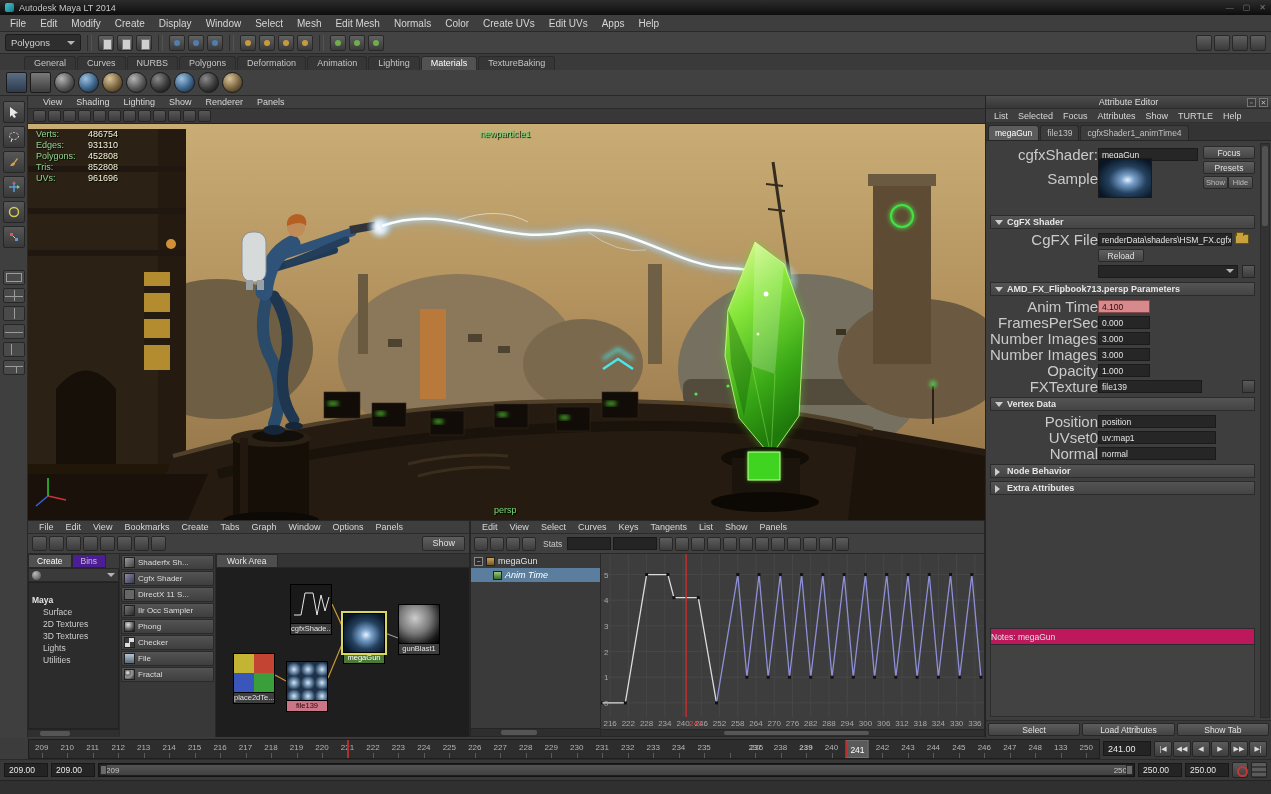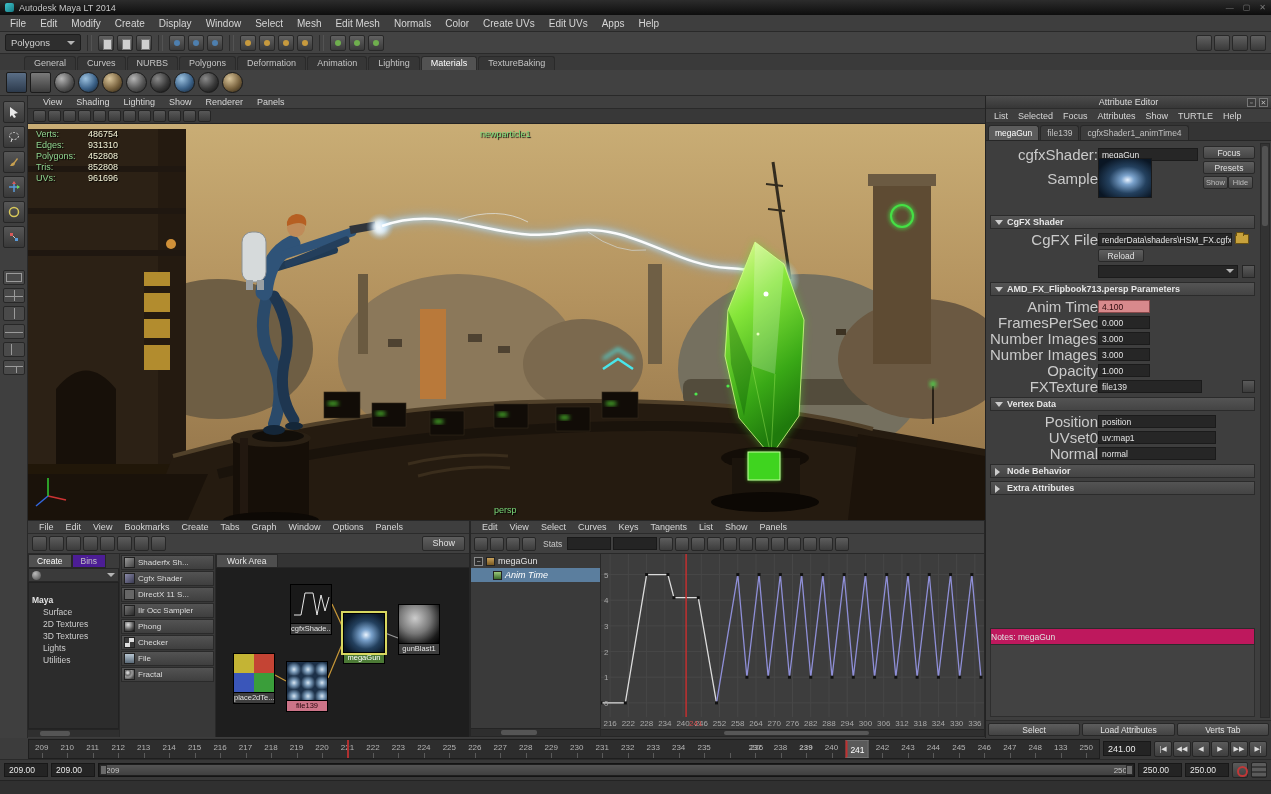--- a/index.html
+++ b/index.html
@@ -909,21 +909,21 @@
         <div class="ae-notesbar">Notes: megaGun</div>
         <div class="ae-notes"></div>
       </div>
       <div class="ae-sb">
           <div class="thumb"></div>
         </div>
     </div>
     <div class="ae-footer">
       <div class="fbtn">Select</div>
       <div class="fbtn">Load Attributes</div>
-      <div class="fbtn">Verts Tab</div>
+      <div class="fbtn">Show Tab</div>
     </div>
   </div>
 
   <div class="timebar">
     <div class="tl-track" id="tl-track">
         <i class="tl-tick" style="left: 1.19048%;"></i>
         <span class="tl-num" style="left: 1.19048%;">209</span>
         <i class="tl-tick" style="left: 3.57143%;"></i>
         <span class="tl-num" style="left: 3.57143%;">210</span>
         <i class="tl-tick" style="left: 5.95238%;"></i>

